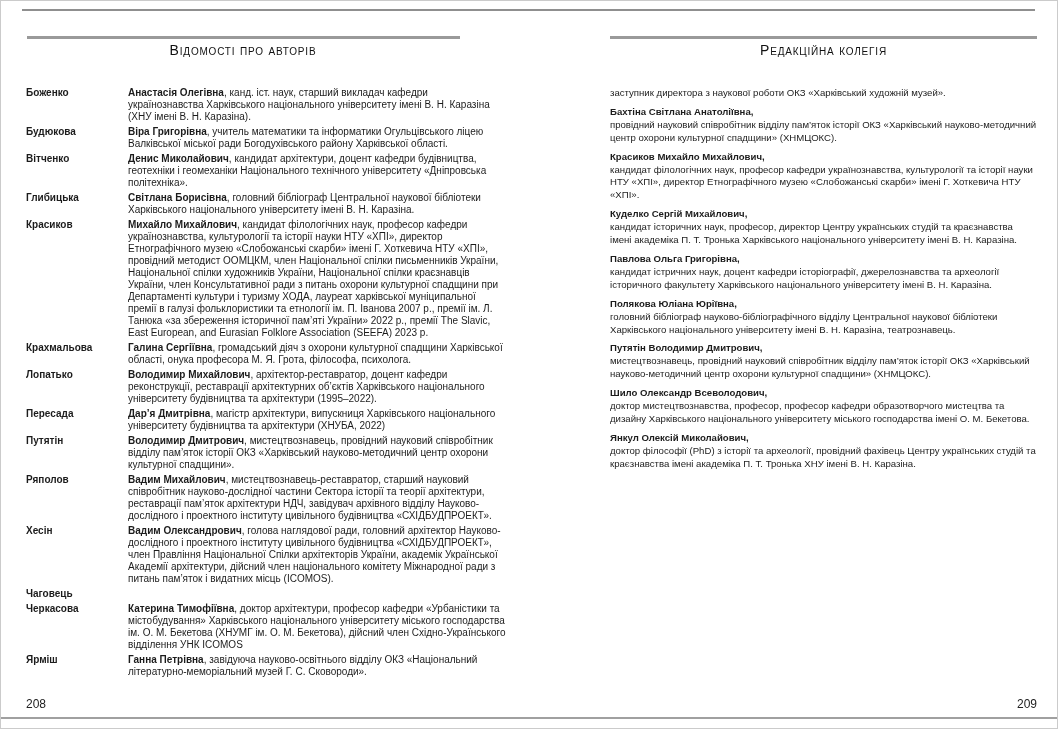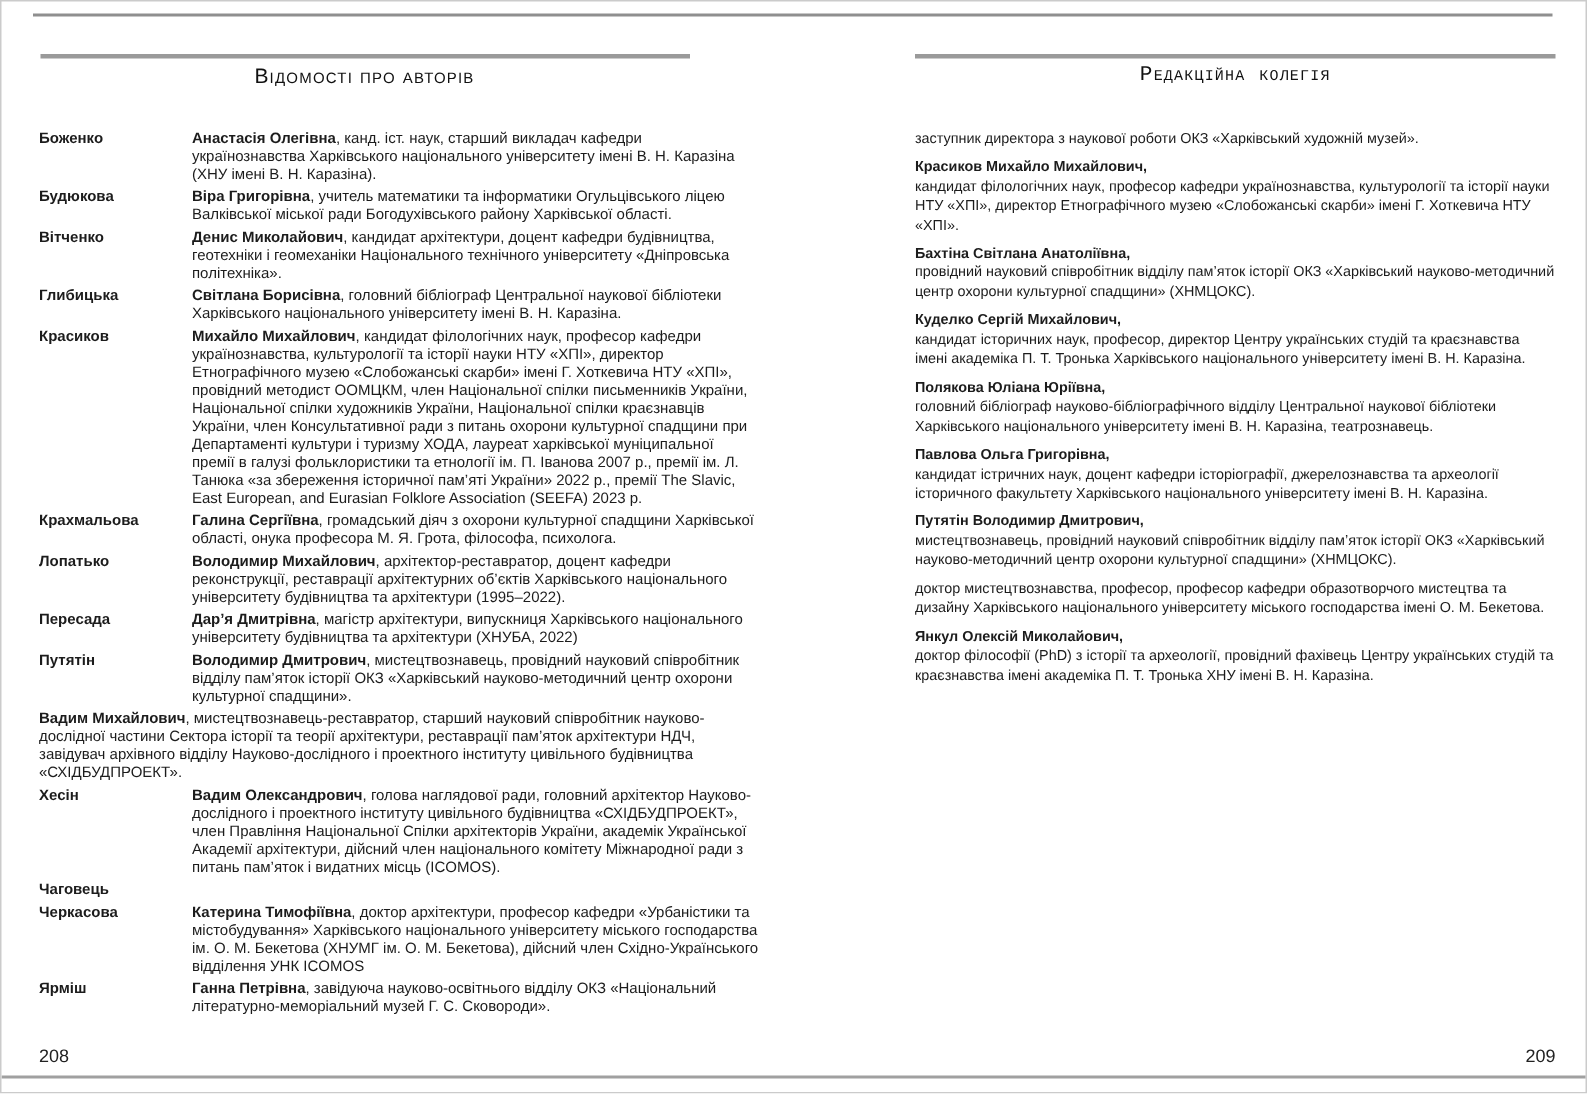--- a/index.html
+++ b/index.html
@@ -26,21 +26,21 @@
   .page.left  .header-rule{left:1px;width:433px;}
   .page.right .header-rule{left:5px;width:427px;}
 
   .page-title{
     position:absolute;top:41px;margin:0;
     font-size:14px;font-weight:400;
     font-variant:small-caps;letter-spacing:0.8px;
     text-align:center;color:#111;
   }
   .page.left  .page-title{left:0;width:434px;}
-  .page.right .page-title{left:5px;width:427px;font-family:Liberation Mono, monospace;}
+  .page.right .page-title{left:5px;width:427px;}
 
   .authors{
     position:absolute;top:86px;left:0;width:480px;
     font-size:10px;line-height:12px;
   }
   .author-row{display:flex;margin-bottom:3px;gap:20px;}
   .surname{flex:0 0 82px;width:82px;}
   .desc{flex:1;}
   .bold{font-weight:700;}
 
@@ -107,20 +107,21 @@
           <div class="surname bold">Пересада</div>
           <div class="desc"><span class="bold">Дар’я Дмитрівна</span><span>, магістр архітектури, випускниця Харківського національного університету будівництва та архітектури (ХНУБА, 2022)</span></div>
         </div>
 
         <div class="author-row">
           <div class="surname bold">Путятін</div>
           <div class="desc"><span class="bold">Володимир Дмитрович</span><span>, мистецтвознавець, провідний науковий співробітник відділу пам’яток історії ОКЗ «Харківський науково-методичний центр охорони культурної спадщини».</span></div>
         </div>
 
         <div class="author-row">
+          <div class="surname bold">Ряполов</div>
           <div class="desc"><span class="bold">Вадим Михайлович</span><span>, мистецтвознавець-реставратор, старший науковий співробітник науково-дослідної частини Сектора історії та теорії архітектури, реставрації пам’яток архітектури НДЧ, завідувач архівного відділу Науково-дослідного і проектного інституту цивільного будівництва «СХІДБУДПРОЕКТ».</span></div>
         </div>
 
         <div class="author-row">
           <div class="surname bold">Хесін</div>
           <div class="desc"><span class="bold">Вадим Олександрович</span><span>, голова наглядової ради, головний архітектор Науково-дослідного і проектного інституту цивільного будівництва «СХІДБУДПРОЕКТ», член Правління Національної Спілки архітекторів України, академік Української Академії архітектури, дійсний член національного комітету Міжнародної ради з питань пам’яток і видатних місць (ICOMOS).</span></div>
         </div>
 
         <div class="author-row">
           <div class="surname bold">Чаговець</div>
@@ -144,50 +145,51 @@
     <div class="header-rule"></div>
     <h1 class="page-title">Редакційна колегія</h1>
 
     <div class="members">
 
         <div class="member">
           <div>заступник директора з наукової роботи ОКЗ «Харківський художній музей».</div>
         </div>
 
         <div class="member">
+          <div class="bold">Бахтіна Світлана Анатоліївна,</div>
+          <div>провідний науковий співробітник відділу пам’яток історії ОКЗ «Харківський науково-методичний центр охорони культурної спадщини» (ХНМЦОКС).</div>
+        </div>
+
+        <div class="member">
           <div class="bold">Красиков Михайло Михайлович,</div>
           <div>кандидат філологічних наук, професор кафедри українознавства, культурології та історії науки НТУ «ХПІ», директор Етнографічного музею «Слобожанські скарби» імені Г. Хоткевича НТУ «ХПІ».</div>
         </div>
 
         <div class="member">
-          <div class="bold">Бахтіна Світлана Анатоліївна,</div>
-          <div>провідний науковий співробітник відділу пам’яток історії ОКЗ «Харківський науково-методичний центр охорони культурної спадщини» (ХНМЦОКС).</div>
-        </div>
-
-        <div class="member">
           <div class="bold">Куделко Сергій Михайлович,</div>
           <div>кандидат історичних наук, професор, директор Центру українських студій та краєзнавства імені академіка П. Т. Тронька Харківського національного університету імені В. Н. Каразіна.</div>
         </div>
 
         <div class="member">
+          <div class="bold">Павлова Ольга Григорівна,</div>
+          <div>кандидат істричних наук, доцент кафедри історіографії, джерелознавства та археології історичного факультету Харківського національного університету імені В. Н. Каразіна.</div>
+        </div>
+
+        <div class="member">
           <div class="bold">Полякова Юліана Юріївна,</div>
           <div>головний бібліограф науково-бібліографічного відділу Центральної наукової бібліотеки Харківського національного університету імені В. Н. Каразіна, театрознавець.</div>
         </div>
 
         <div class="member">
-          <div class="bold">Павлова Ольга Григорівна,</div>
-          <div>кандидат істричних наук, доцент кафедри історіографії, джерелознавства та археології історичного факультету Харківського національного університету імені В. Н. Каразіна.</div>
-        </div>
-
-        <div class="member">
           <div class="bold">Путятін Володимир Дмитрович,</div>
           <div>мистецтвознавець, провідний науковий співробітник відділу пам’яток історії ОКЗ «Харківський науково-методичний центр охорони культурної спадщини» (ХНМЦОКС).</div>
         </div>
 
         <div class="member">
+          <div class="bold">Шило Олександр Всеволодович,</div>
           <div>доктор мистецтвознавства, професор, професор кафедри образотворчого мистецтва та дизайну Харківського національного університету міського господарства імені О. М. Бекетова.</div>
         </div>
 
         <div class="member">
           <div class="bold">Янкул Олексій Миколайович,</div>
           <div>доктор філософії (PhD) з історії та археології, провідний фахівець Центру українських студій та краєзнавства імені академіка П. Т. Тронька ХНУ імені В. Н. Каразіна.</div>
         </div>
       </div>
 
     <div class="page-number num-right">209</div>

